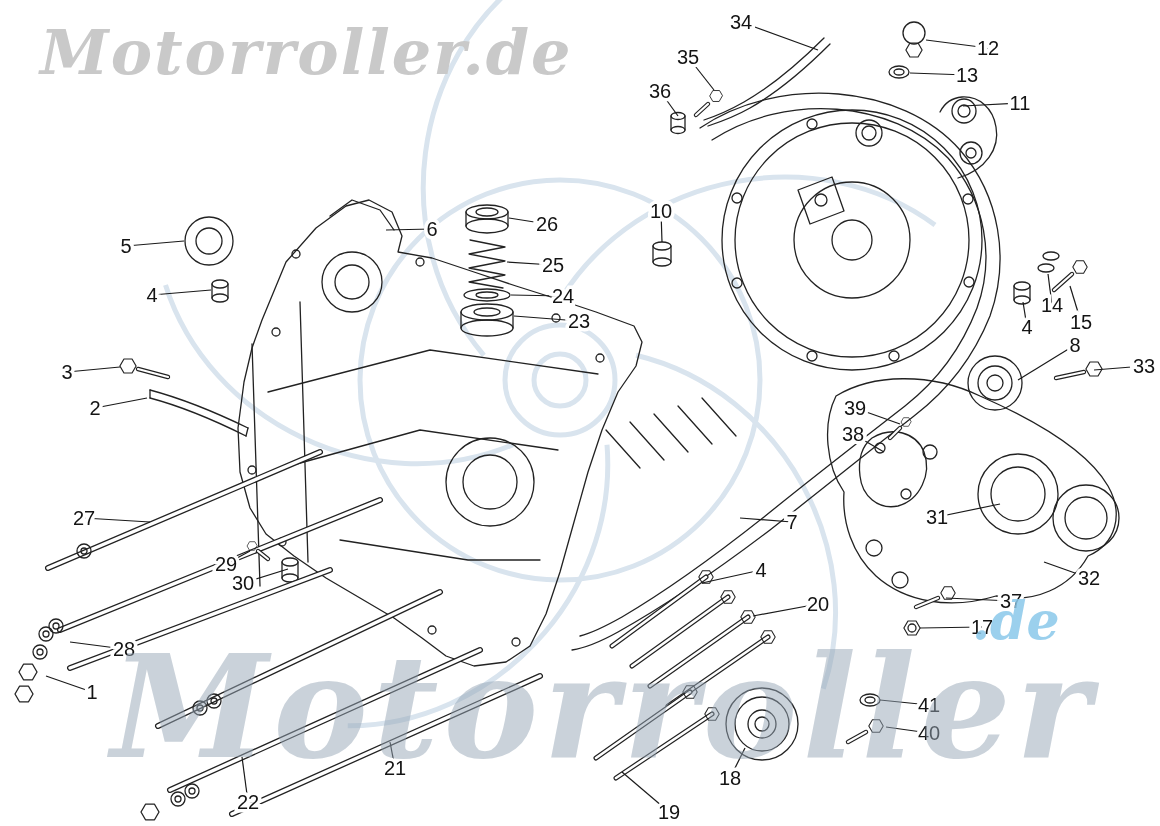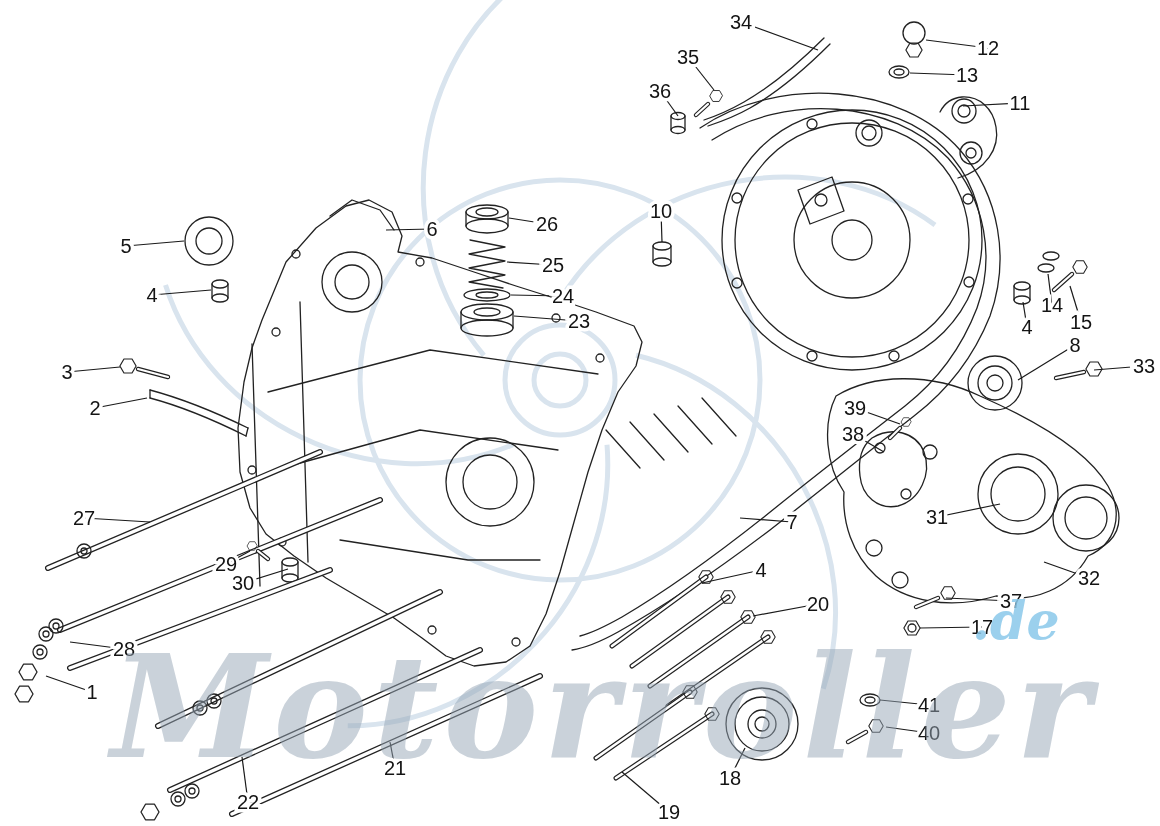--- a/index.html
+++ b/index.html
@@ -361,15 +361,16 @@
         <text x="1075" y="345">8</text>
         <text x="1081" y="322">15</text>
         <text x="1052" y="305">14</text>
         <text x="1027" y="327">4</text>
         <text x="792" y="522">7</text>
         <text x="761" y="570">4</text>
         <text x="818" y="604">20</text>
       </g>
   </svg>
 
+  <div class="wm-header" style="color: rgb(201, 201, 201);">Motorroller.de</div>
   <div class="wm-footer" style="color: rgba(150, 165, 182, 0.5);">Motorroller</div>
   <div class="wm-de" style="color: rgba(138, 200, 234, 0.85);">.de</div>
 </div>
 
 </body></html>

